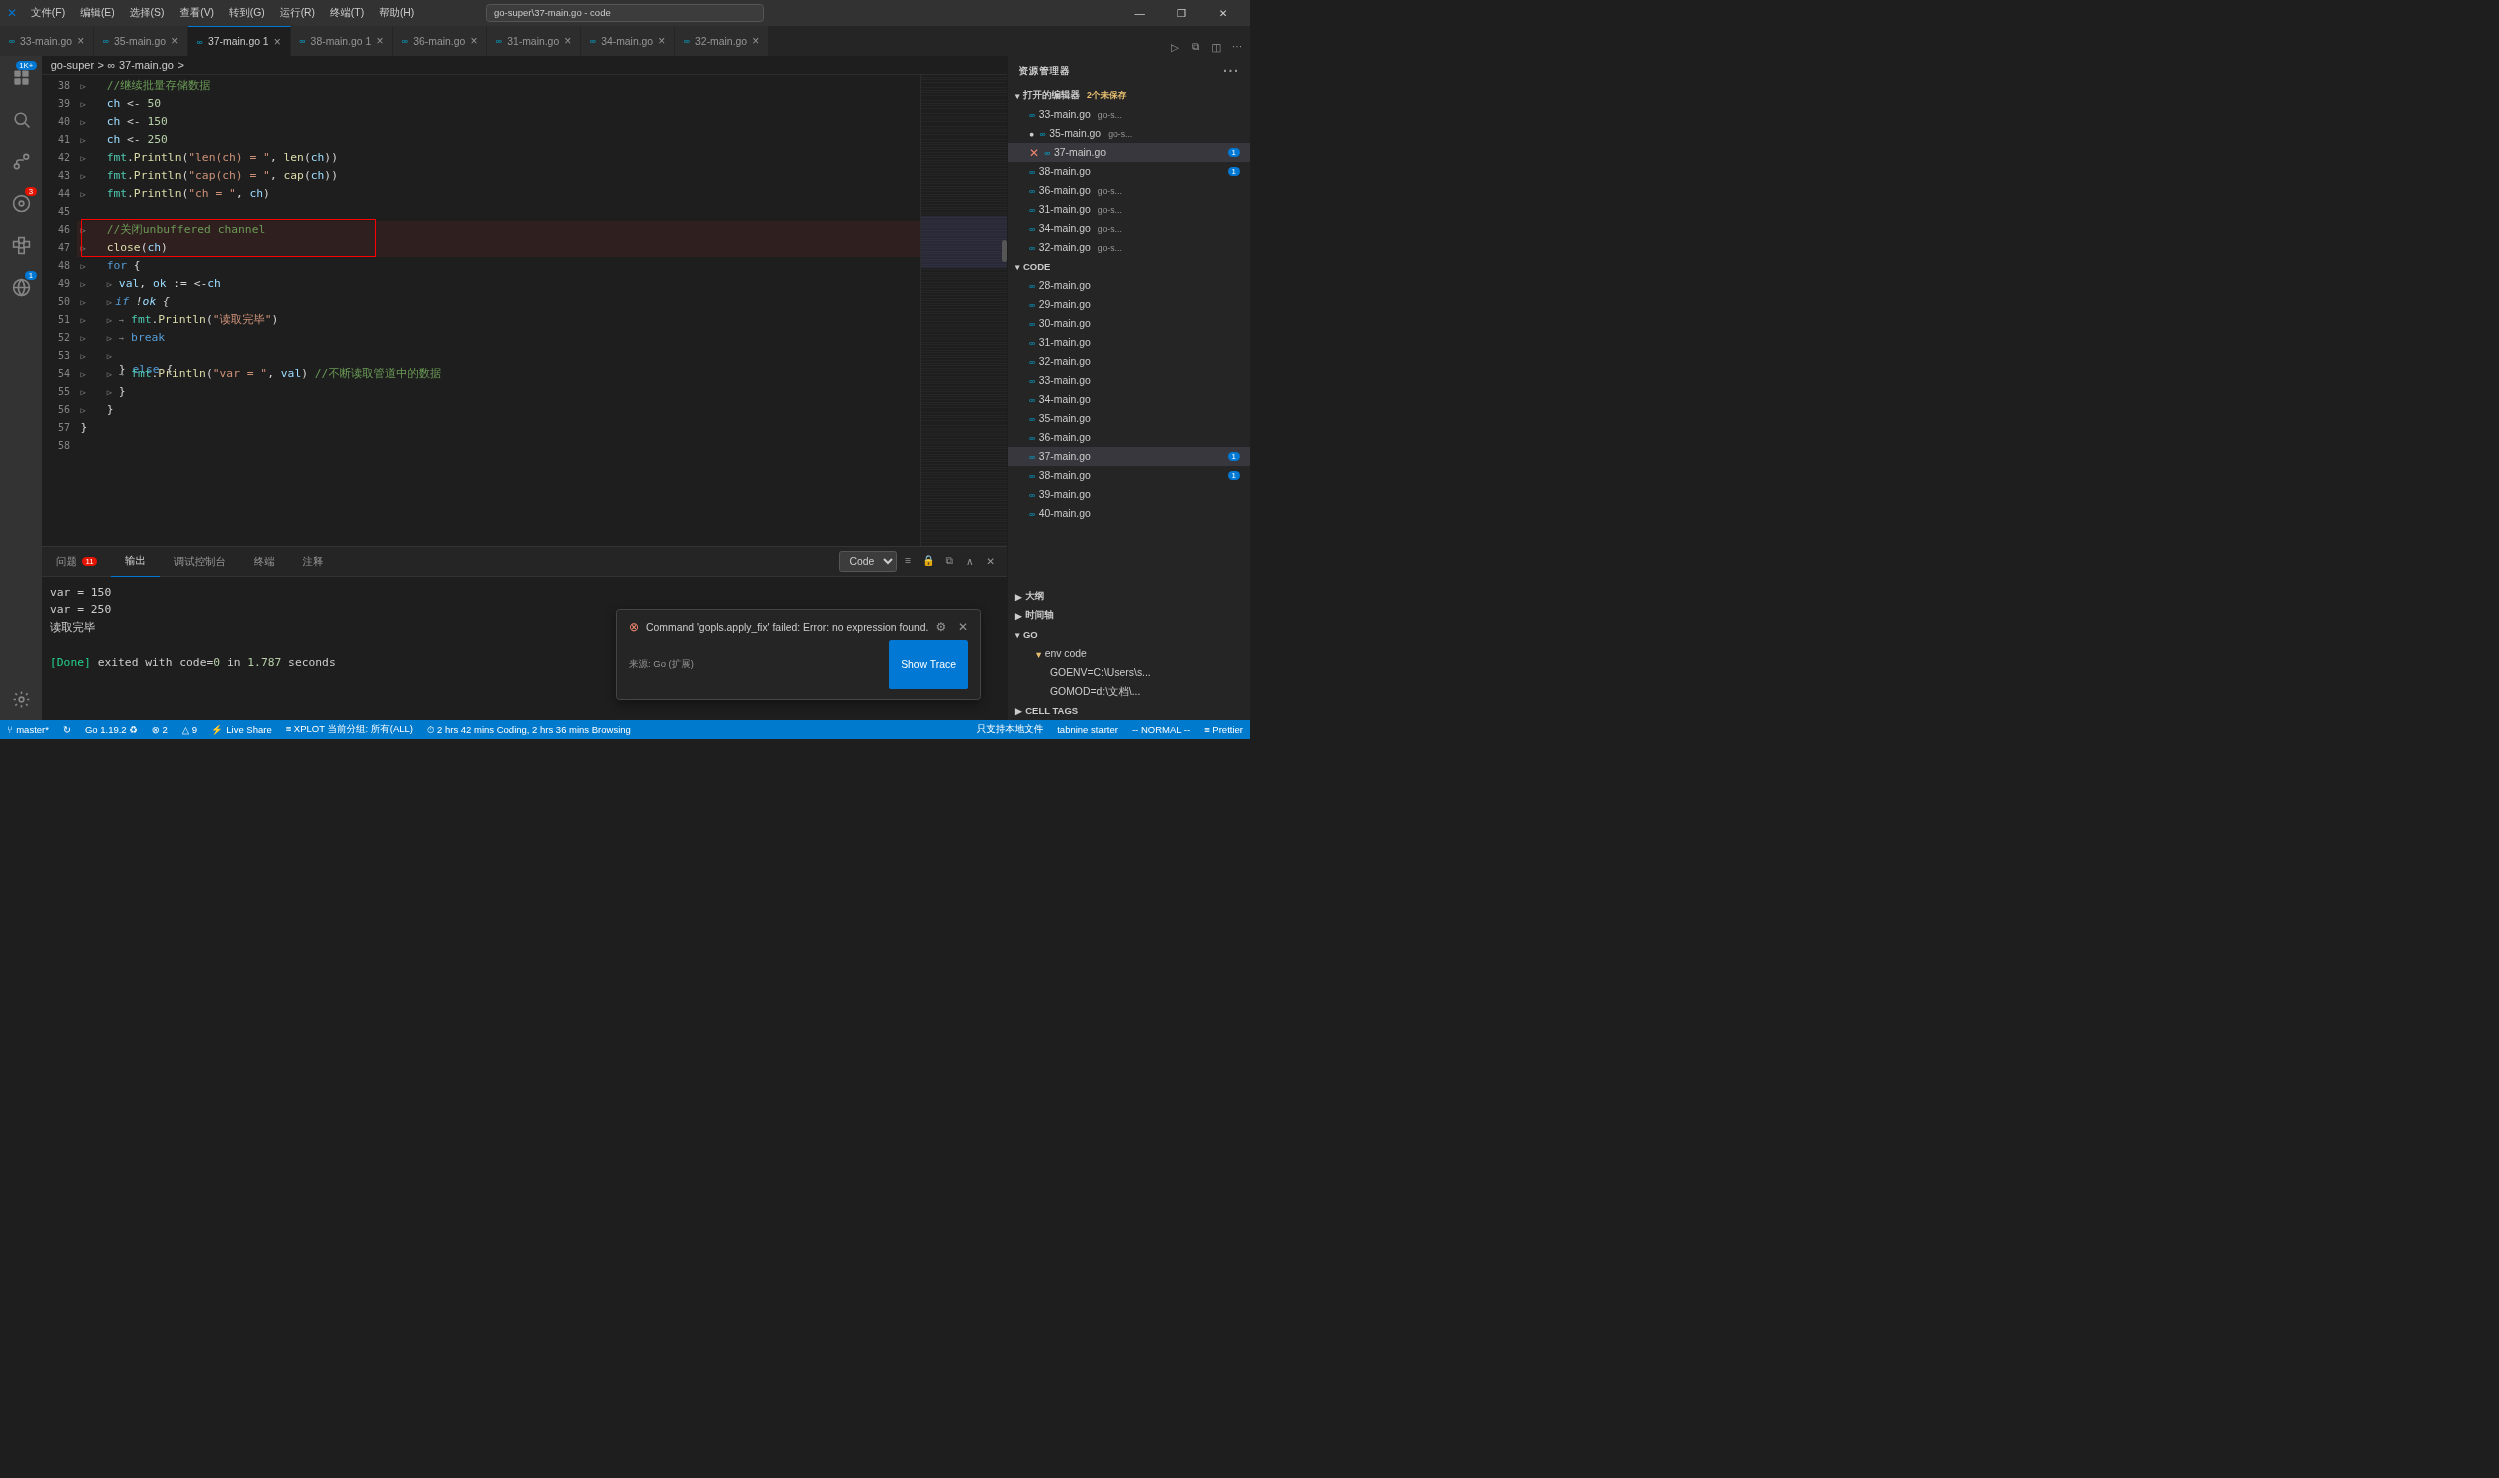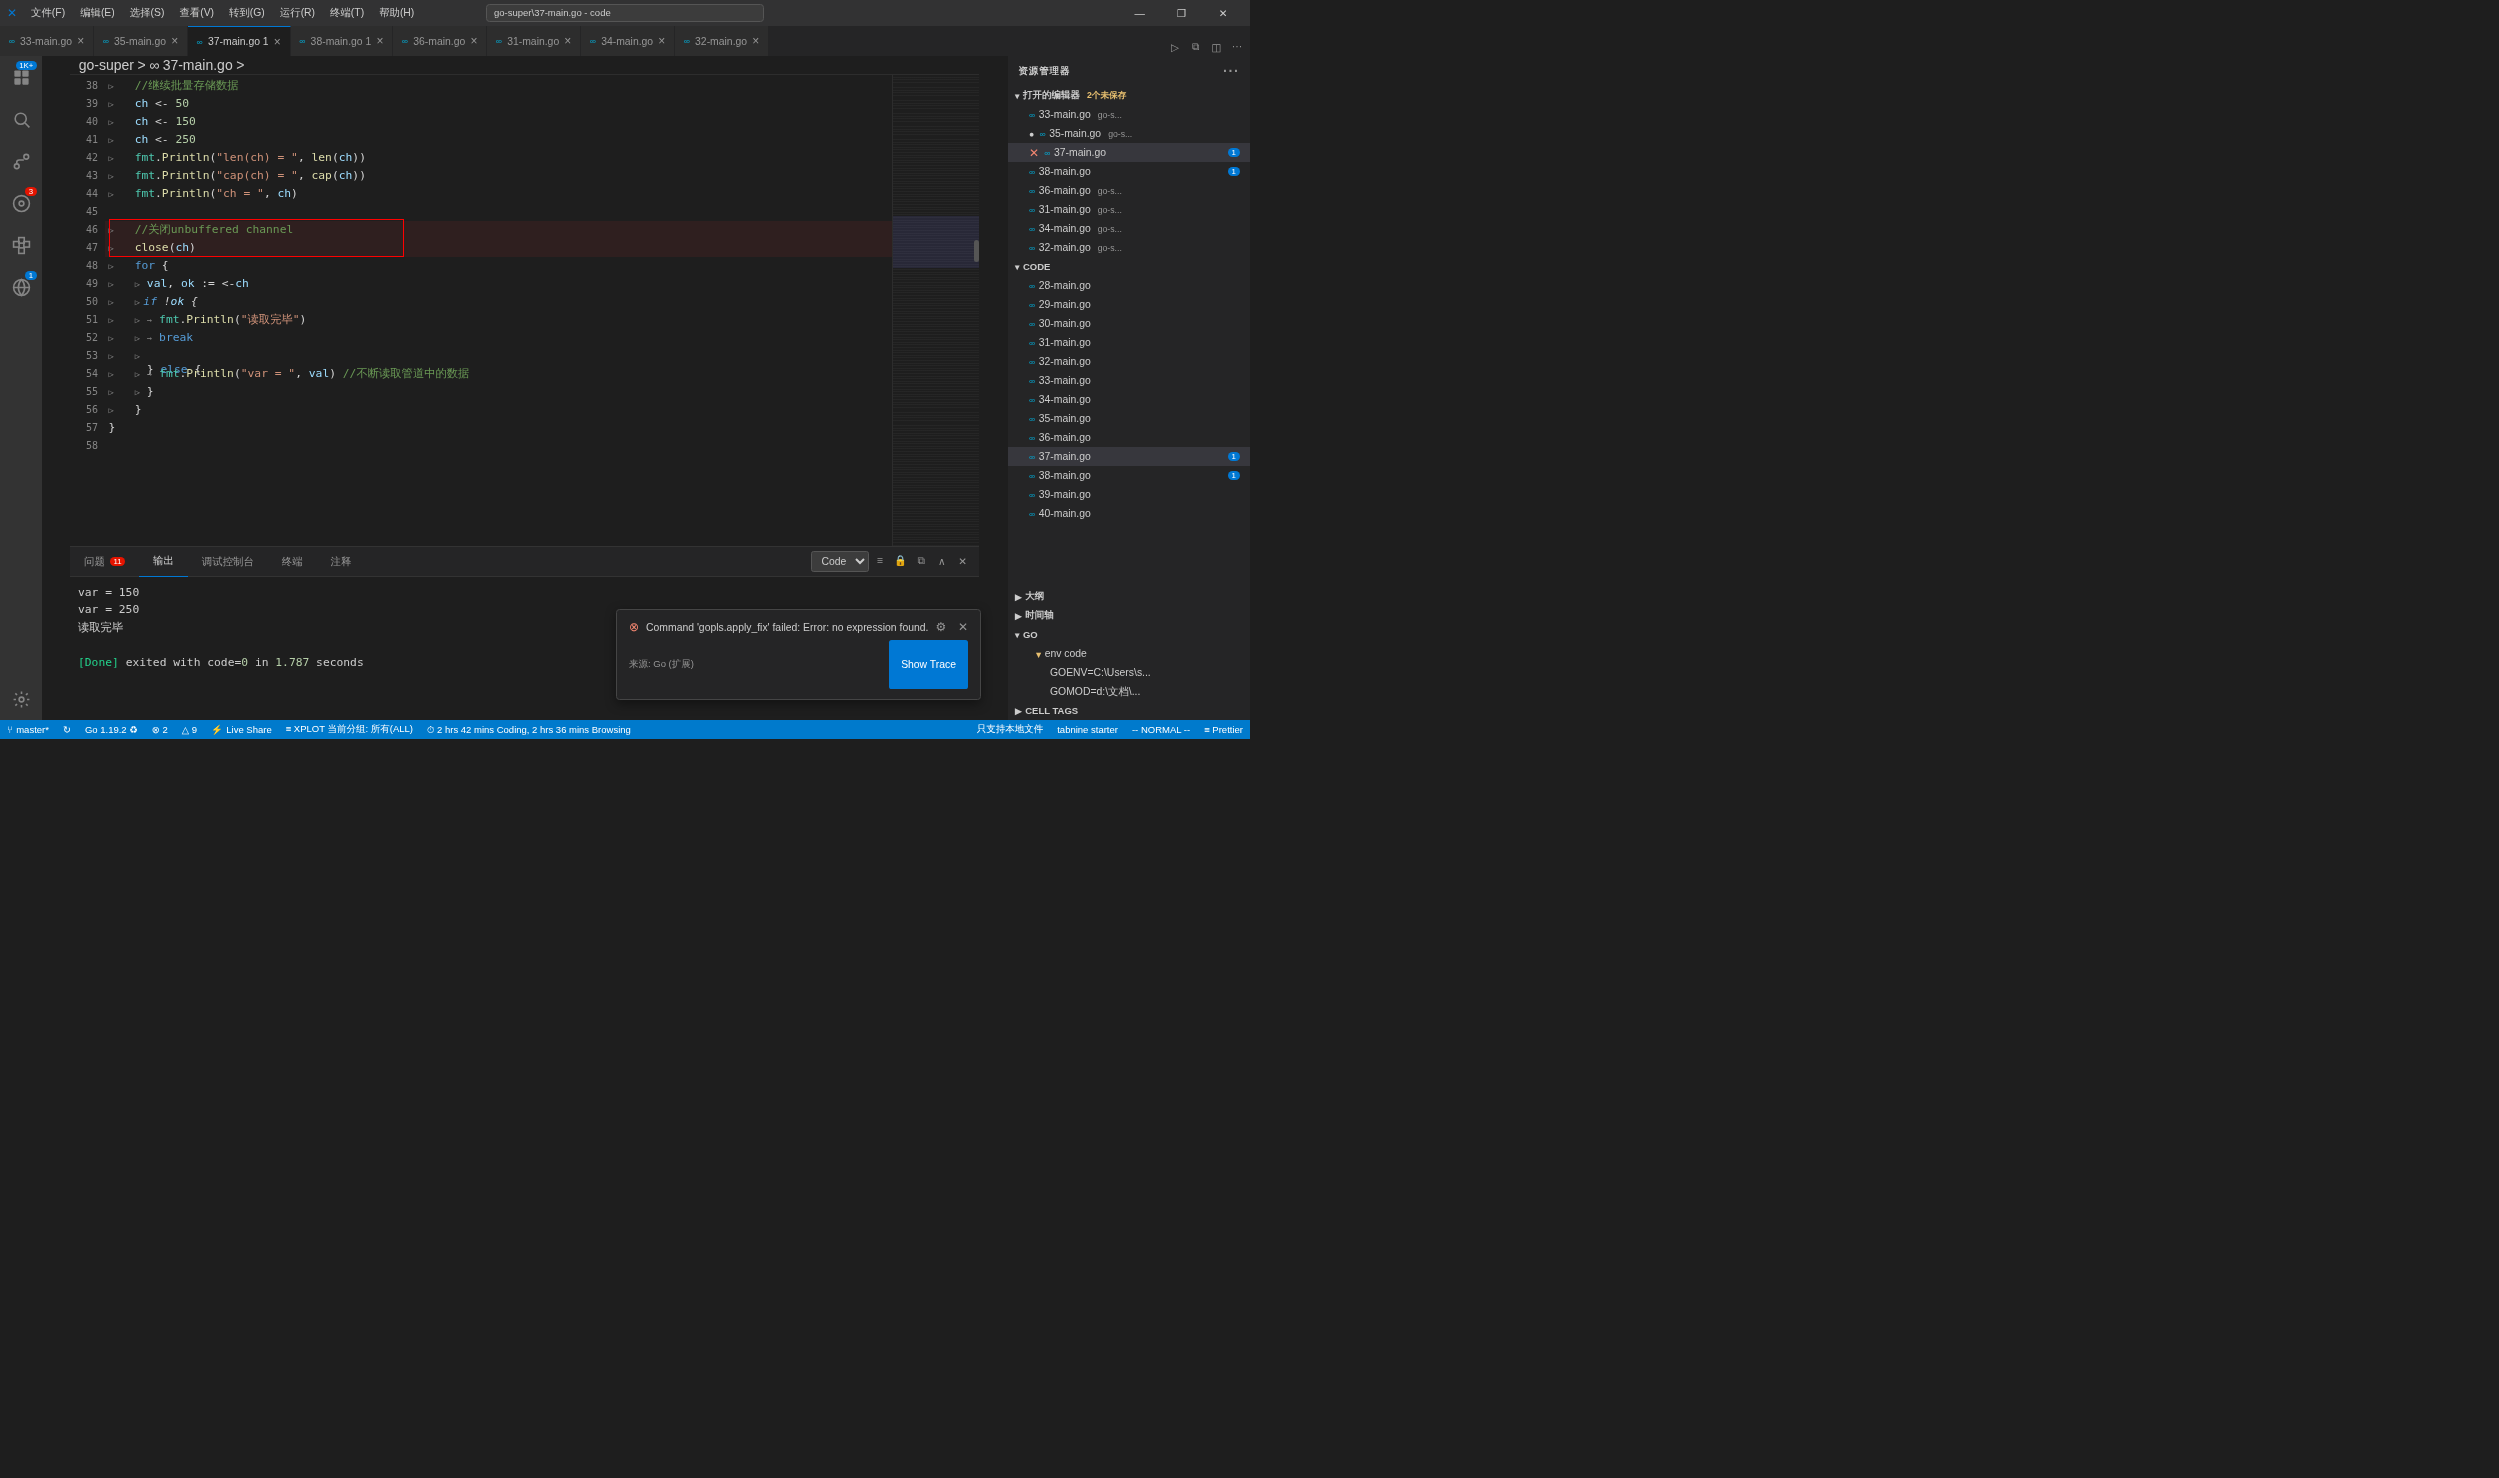--- a/index.html
+++ b/index.html
@@ -114,21 +114,20 @@
       cursor: pointer;
       border-radius: 2.6px;
       font-size: 10.4px;
       color: #969696;
     }
 
     
     .main-layout {
       display: flex;
       height: calc(739px - 26px - 30px - 19px);
-      gap: 28px;
     }
 
     
     .activity-bar {
       width: 42px;
       background: #333333;
       display: flex;
       flex-direction: column;
       align-items: center;
       padding-top: 0;
@@ -172,21 +171,21 @@
       overflow: hidden;
     }
 
     
     .breadcrumb {
       height: 19px;
       background: #1e1e1e;
       display: flex;
       align-items: center;
       padding: 0 8.7px;
-      font-size: 14px;
+      font-size: 11px;
       color: #969696;
       gap: 3.5px;
       border-bottom: 0.9px solid #2d2d2d;
     }
     .breadcrumb span { color: #cccccc; }
 
     
     .code-editor {
       flex: 1;
       display: flex;

